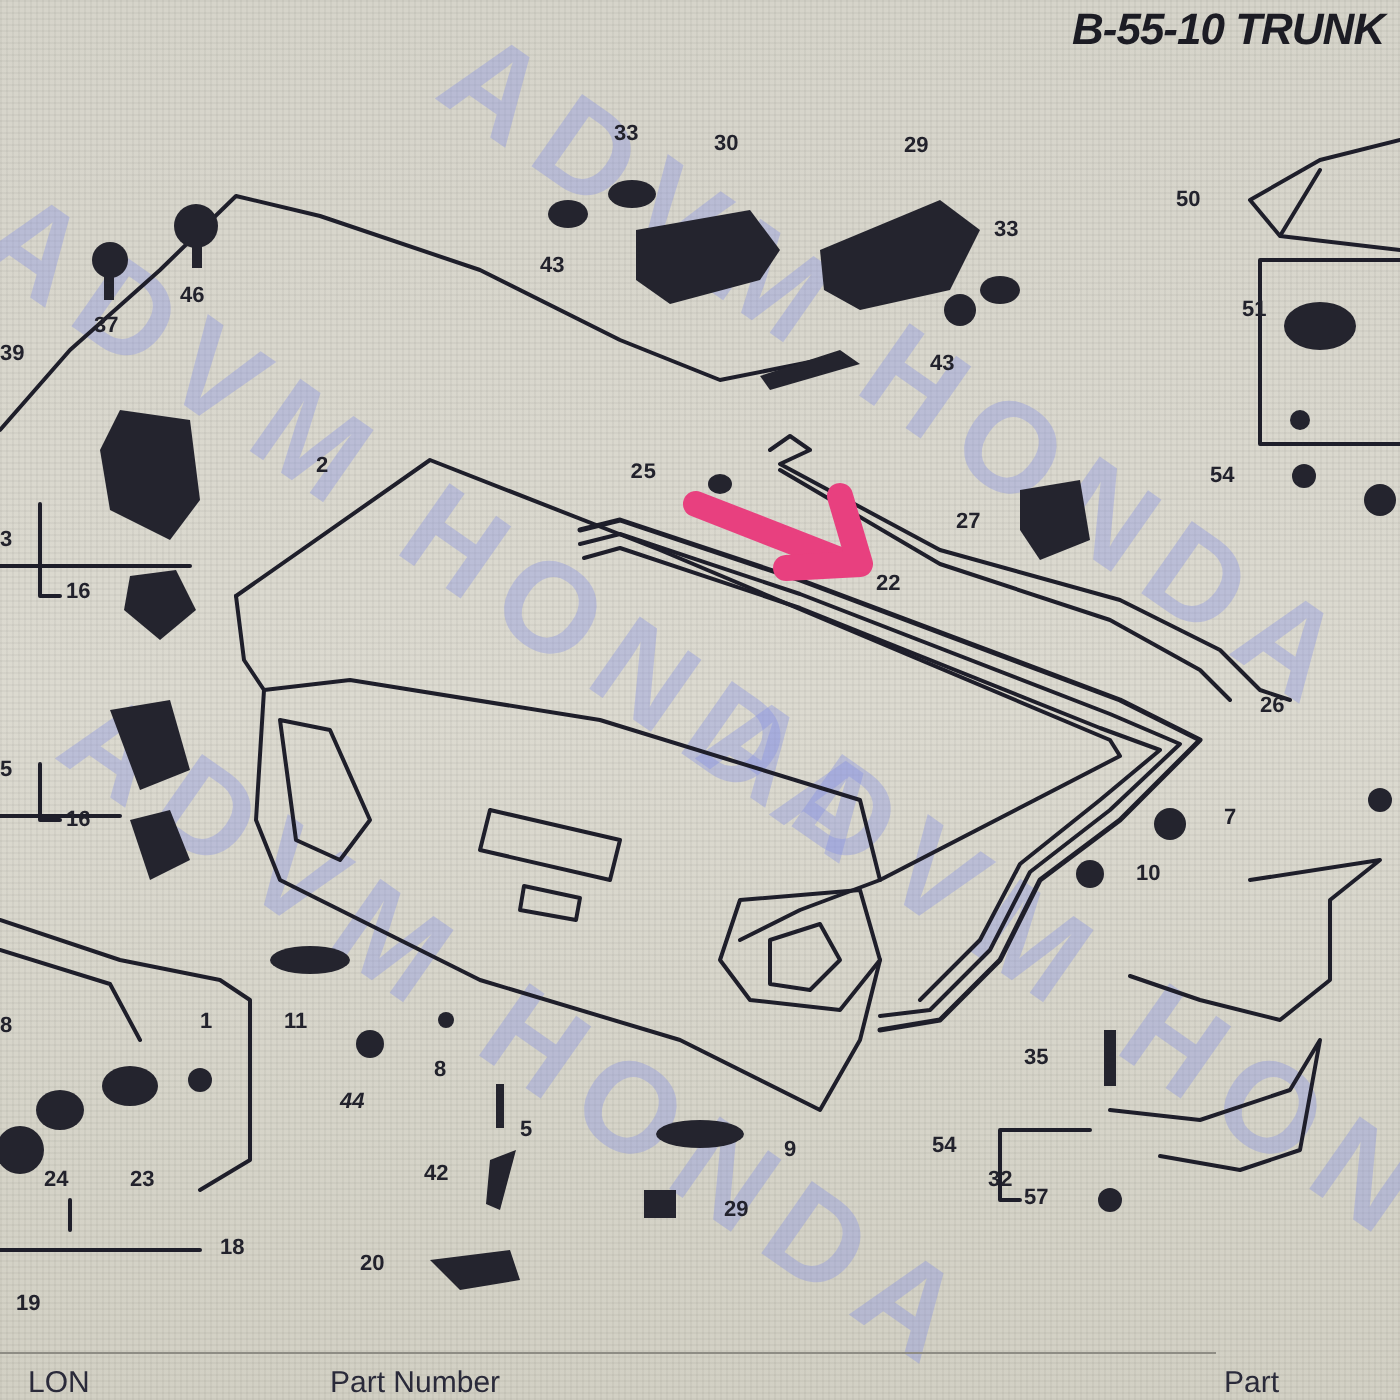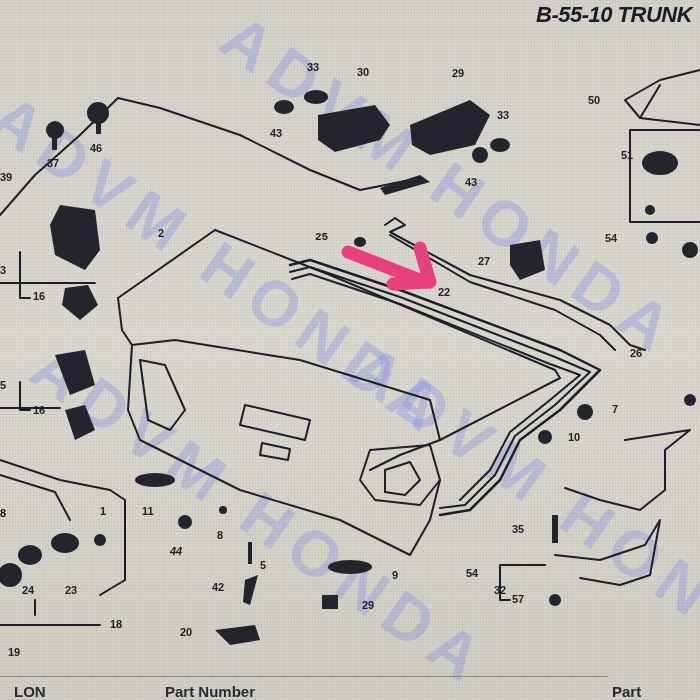--- a/index.html
+++ b/index.html
@@ -6,21 +6,21 @@
   body{width:700px;height:700px;overflow:hidden;background:#d8d6cc;position:relative;font-family:"Liberation Sans",sans-serif;}
   .screen{position:absolute;left:0;top:0;width:700px;height:700px;
     background:
       repeating-linear-gradient(0deg, rgba(0,0,0,0.035) 0 1px, transparent 1px 3px),
       repeating-linear-gradient(90deg, rgba(0,0,0,0.035) 0 1px, transparent 1px 3px),
       linear-gradient(180deg,#d6d4ca 0%,#dcdad0 50%,#d2d0c4 100%);}
   .title{position:absolute;left:536px;top:2px;font-size:22px;font-weight:bold;font-style:italic;color:#1c1c24;letter-spacing:-0.5px;white-space:nowrap;}
   .wm{position:absolute;font-size:64px;font-weight:bold;color:rgba(130,140,230,0.35);letter-spacing:10px;white-space:nowrap;transform-origin:left top;}
   .lbl{position:absolute;font-size:11px;font-weight:bold;color:#22222c;white-space:nowrap;line-height:1;}
   svg.diagram{position:absolute;left:0;top:0;}
-  .footer{position:absolute;left:0;top:676px;width:608px;height:24px;border-top:1px solid #8e8c84;font-weight:bold;}
+  .footer{position:absolute;left:0;top:676px;width:608px;height:24px;border-top:1px solid #8e8c84;}
   .footer span{position:absolute;top:6px;font-size:15px;color:#2a2a3a;}
 </style>
 </head>
 <body>
 
 <div class="screen">
 
   <div class="wm" style="left:20px;top:80px;transform:rotate(35deg);">ADVM HONDA</div>
   <div class="wm" style="left:250px;top:0px;transform:rotate(35deg);">ADVM HONDA</div>
   <div class="wm" style="left:60px;top:330px;transform:rotate(35deg);">ADVM HONDA</div>

